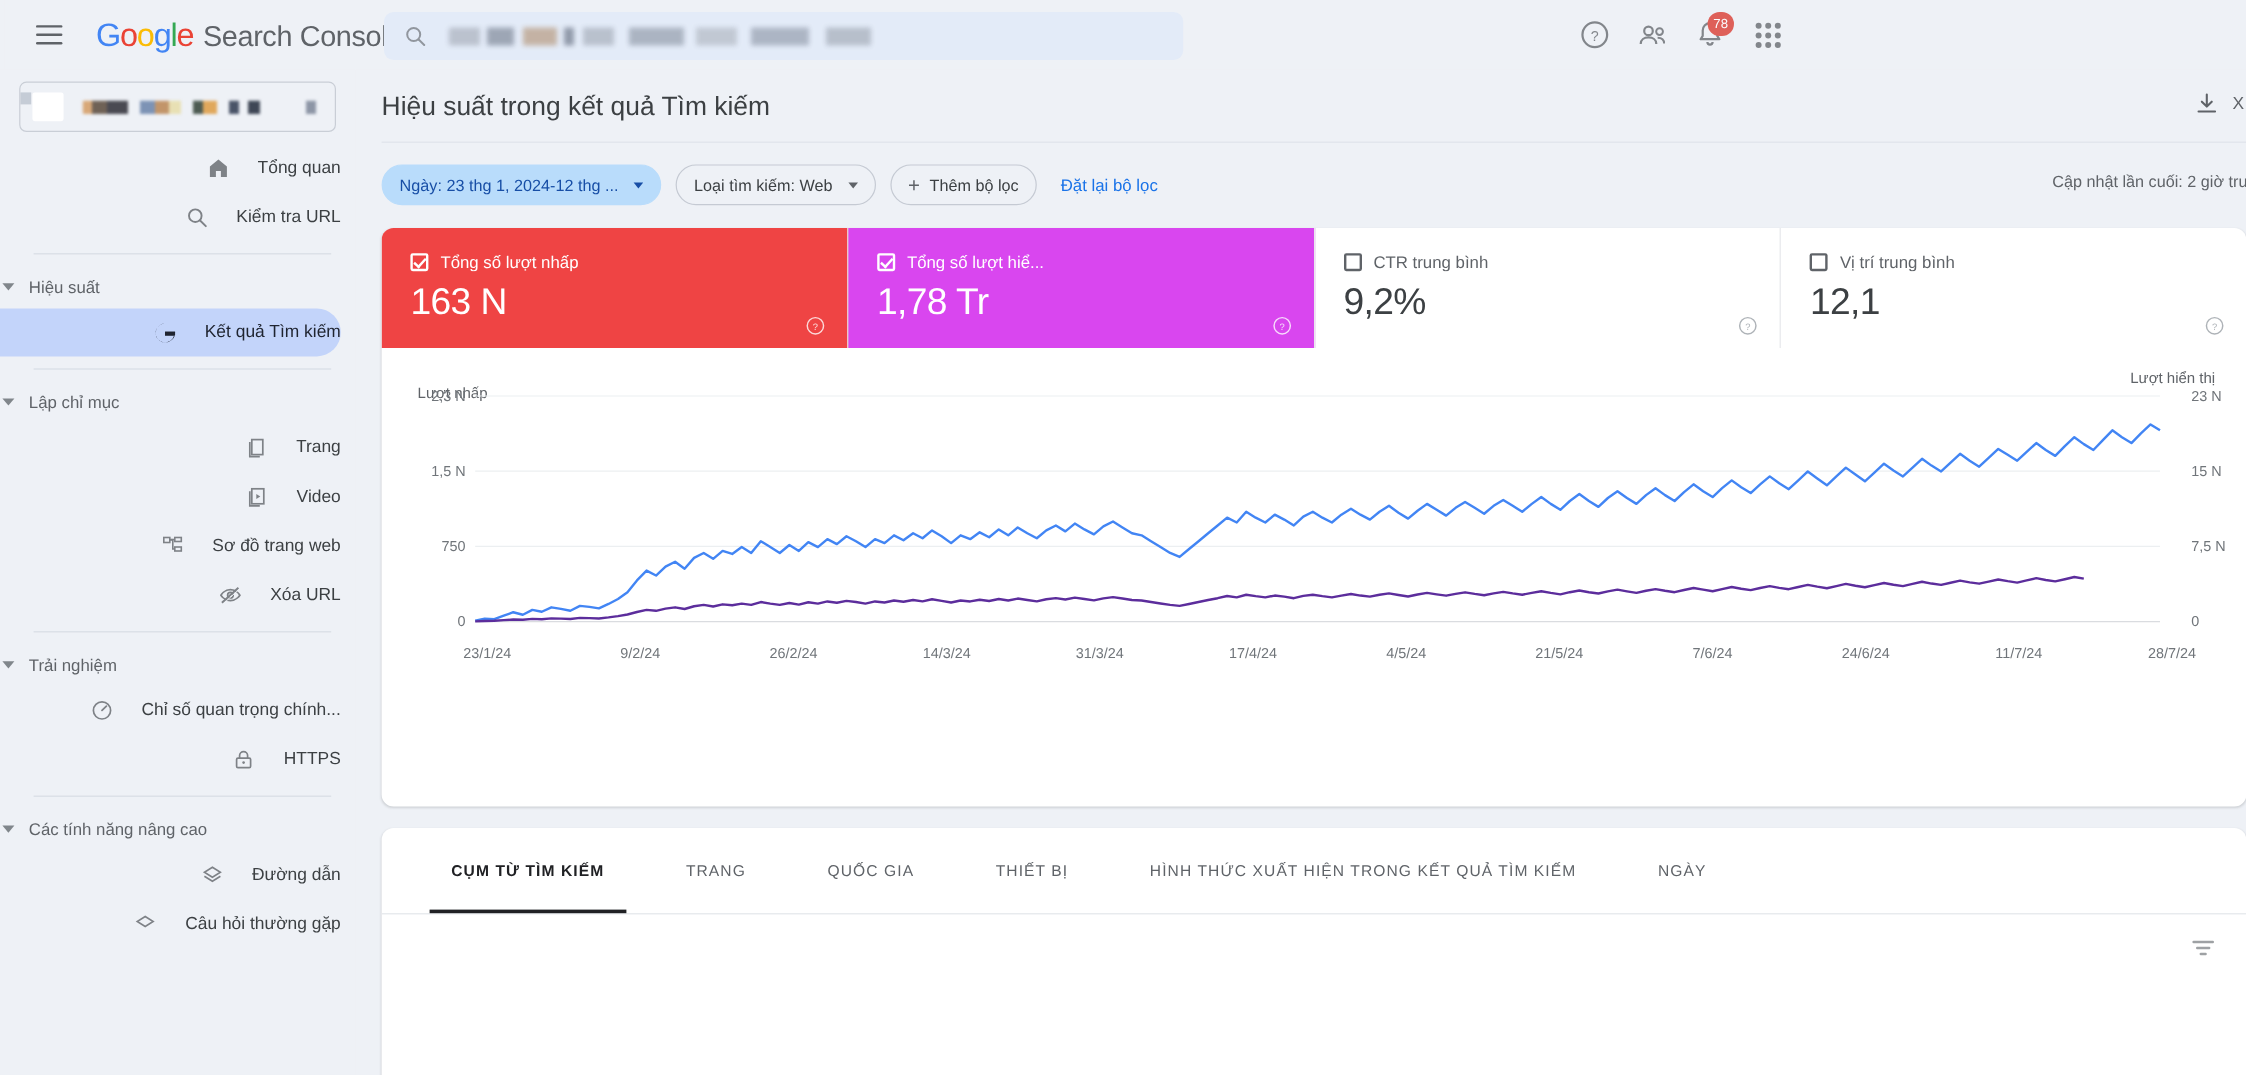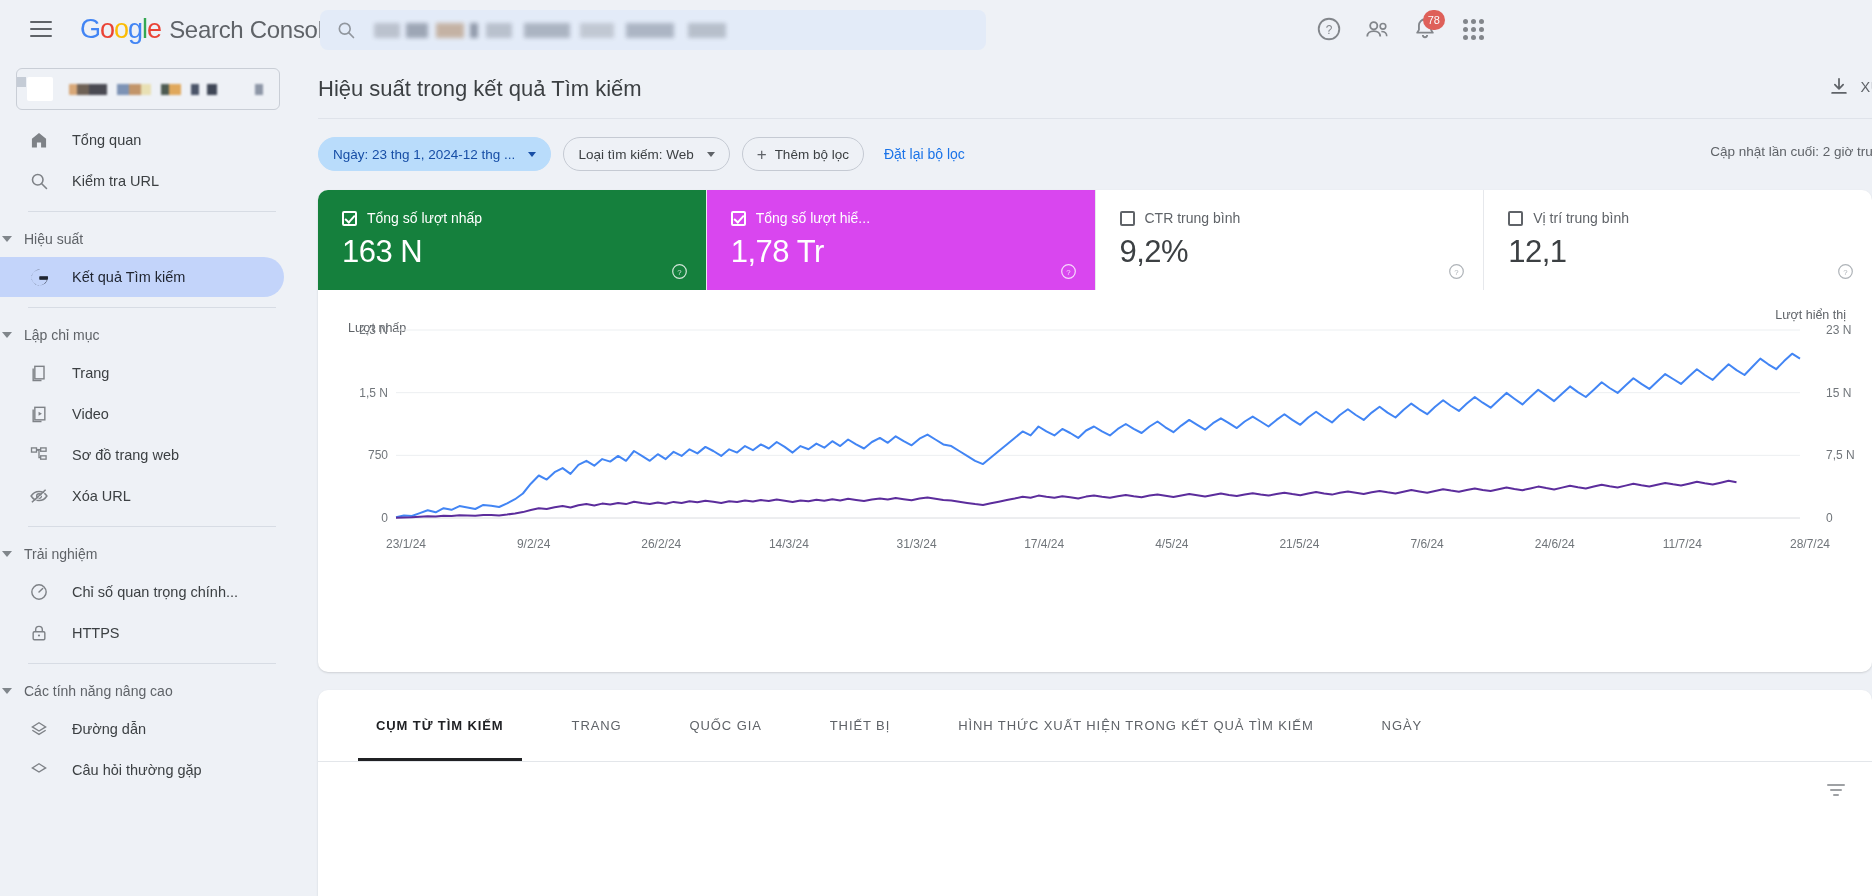--- a/index.html
+++ b/index.html
@@ -83,21 +83,21 @@
       transparent 82px 92px,#4d5b52 92px 100px,#e0a85c 100px 112px,
       transparent 112px 122px,#4a5468 122px 130px,transparent 130px 138px,
       #3f4756 138px 148px,transparent 148px 186px,#8d96a6 186px 194px,
       transparent 194px 999px);
     filter: blur(1.3px);
   }
 
   .nav-item {
     display: flex; align-items: center; height: 40px; margin: 1px 12px 1px 0;
     padding-left: 28px; border-radius: 0 20px 20px 0; cursor: pointer;
-    color: #3c4043; font-size: 14.5px;
+    color: #3c4043; font-size: 14.5px; justify-content: flex-end;
   }
   .nav-item.active { background: #c3d4fa; color: #1f2430; }
   .nav-item .ni-icon { width: 22px; height: 22px; flex: none; margin-right: 22px;
     display: flex; align-items: center; justify-content: center; opacity: .78; }
   .nav-item.active .ni-icon { opacity: 1; }
   .nav-label { white-space: nowrap; overflow: hidden; text-overflow: ellipsis; }
 
   .nav-divider { height: 1px; background: #d7dce4; margin: 10px 20px 10px 28px; }
   .nav-section {
     display: flex; align-items: center; height: 34px; padding-left: 2px;
@@ -141,21 +141,21 @@
     position: absolute; left: 22px; top: 132px; width: 1554px; height: 482px;
     background: #fff; border-radius: 10px; overflow: hidden;
     box-shadow: 0 1px 2px rgba(60,64,67,.18);
   }
   .metrics { display: flex; height: 100px; }
   .metric {
     flex: 1; position: relative; padding: 20px 0 0 24px; cursor: pointer;
     border-right: 1px solid #e6e8ec;
   }
   .metric:last-child { border-right: none; }
-  .metric.blue { background: #15803d; }
+  .metric.blue { background: #ef4444; }
   .metric.purple { background: #d946ef; }
   .m-top { display: flex; align-items: center; gap: 10px; }
   .cb { width: 15px; height: 15px; border: 2px solid #5f6368; border-radius: 2px;
     flex: none; position: relative; }
   .metric.blue .cb, .metric.purple .cb { border-color: #fff; }
   .cb.checked::after {
     content: ""; position: absolute; left: 3.4px; top: 0px; width: 4px; height: 8px;
     border: solid #fff; border-width: 0 2px 2px 0; transform: rotate(42deg);
   }
   .m-label { font-size: 14px; color: #5f6368; white-space: nowrap;

